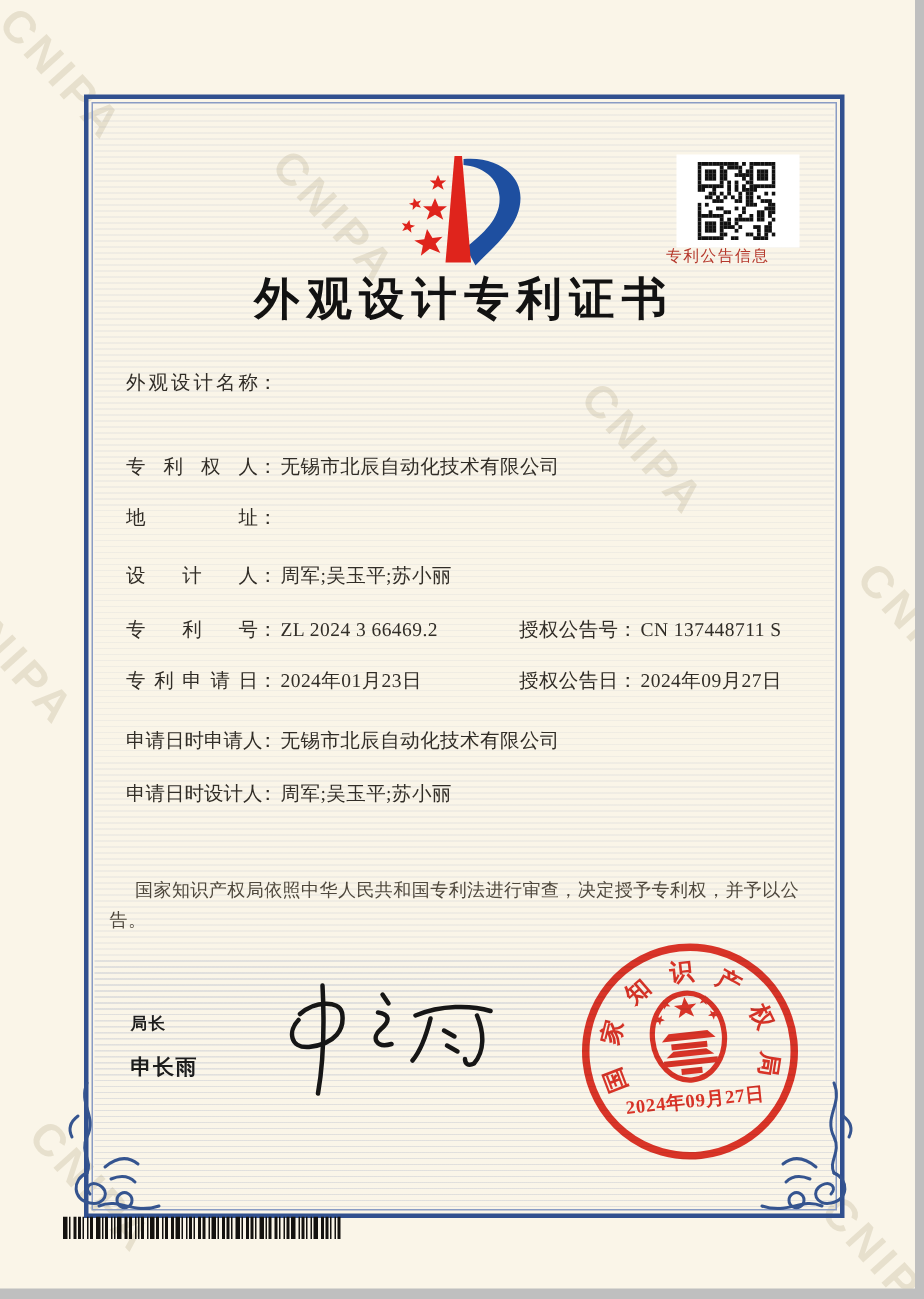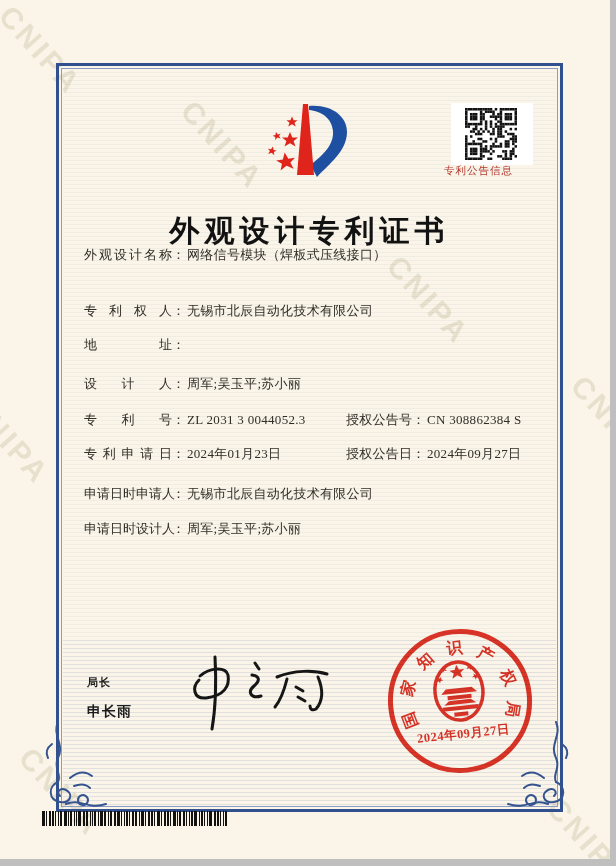--- a/index.html
+++ b/index.html
@@ -34,21 +34,21 @@
     background:repeating-linear-gradient(0deg, rgba(95,115,170,0.10) 0 1px, transparent 1px 4px);
   }
   
   .cert-no { position:absolute; left:77px; top:101px; font-size:13px; letter-spacing:1px; color:#3c362e; }
   .logo { position:absolute; left:252px; top:103px; }
   .qr-white { position:absolute; left:451px; top:103px; width:82px; height:62px; background:#ffffff; }
   .qr { position:absolute; left:465px; top:108px; }
   .qr-label { position:absolute; left:444px; top:164px; width:96px; text-align:left;
     font-size:10.5px; letter-spacing:1px; color:#b5382c; }
   .title { position:absolute; left:56px; top:179px; width:507px; text-align:center;
-    font-size:30px; font-weight:bold; letter-spacing:5px; color:#121212;margin-top:32px; }
+    font-size:30px; font-weight:bold; letter-spacing:5px; color:#121212; }
   
   .row { position:absolute; left:84px; font-size:13px; color:#312d27; white-space:nowrap; }
   .pair { display:inline-flex; align-items:baseline; }
   .pair2 { position:absolute; left:262px; top:0; }
   .flabel { display:inline-flex; justify-content:space-between; width:88px; }
   .flabel i { font-style:normal; }
   .flabel.short { width:66px; }
   .colon { margin:0 2px 0 0; }
   .fvalue { letter-spacing:0.3px; }
   .r1{top:246px} .r2{top:302px} .r3{top:336px} .r4{top:375px}
@@ -359,21 +359,20 @@
     <span class="pair">
         <span class="flabel">
           <i>外</i>
           <i>观</i>
           <i>设</i>
           <i>计</i>
           <i>名</i>
           <i>称</i>
         </span>
         <span class="colon">：</span>
-        <span class="fvalue">网络信号模块（焊板式压线接口）</span>
       </span>
   </div>
   <div class="row r2">
     <span class="pair">
         <span class="flabel">
           <i>专</i>
           <i>利</i>
           <i>权</i>
           <i>人</i>
         </span>
@@ -402,32 +401,32 @@
       </span>
   </div>
   <div class="row r5">
     <span class="pair">
         <span class="flabel">
           <i>专</i>
           <i>利</i>
           <i>号</i>
         </span>
         <span class="colon">：</span>
-        <span class="fvalue">ZL 2031 3 0044052.3</span>
+        <span class="fvalue">ZL 2024 3 66469.2</span>
       </span>
     <span class="pair pair2">
         <span class="flabel short">
           <i>授</i>
           <i>权</i>
           <i>公</i>
           <i>告</i>
           <i>号</i>
         </span>
         <span class="colon">：</span>
-        <span class="fvalue">CN 308862384 S</span>
+        <span class="fvalue">CN 137448711 S</span>
       </span>
   </div>
   <div class="row r6">
     <span class="pair">
         <span class="flabel">
           <i>专</i>
           <i>利</i>
           <i>申</i>
           <i>请</i>
           <i>日</i>
@@ -471,20 +470,21 @@
           <i>时</i>
           <i>设</i>
           <i>计</i>
           <i>人</i>
         </span>
         <span class="colon">：</span>
         <span class="fvalue">周军;吴玉平;苏小丽</span>
       </span>
   </div>
 
+  <div class="legal legal-1">国家知识产权局依照中华人民共和国专利法进行审查，决定授予专利权，并予以公告。</div>
 
   <div class="sig-title">局长</div>
   <div class="sig-name">申长雨</div>
 
   <svg class="signature" width="150" height="92" viewBox="0 0 150 92" fill="none" stroke="#161616" stroke-width="3" stroke-linecap="round" stroke-linejoin="round">
     <path d="M18,30 C28,21 44,21 46,29 C48,40 42,50 24,52 C11,53 10,41 17,34"></path>
     <path d="M33,11 C34,30 34,60 30,83"></path>
     <path d="M73,17 L77,23"></path>
     <path d="M70,29 C77,30 79,34 72,40 C65,46 69,53 79,50"></path>
     <path d="M95,31 C112,24 132,24 145,28"></path>

